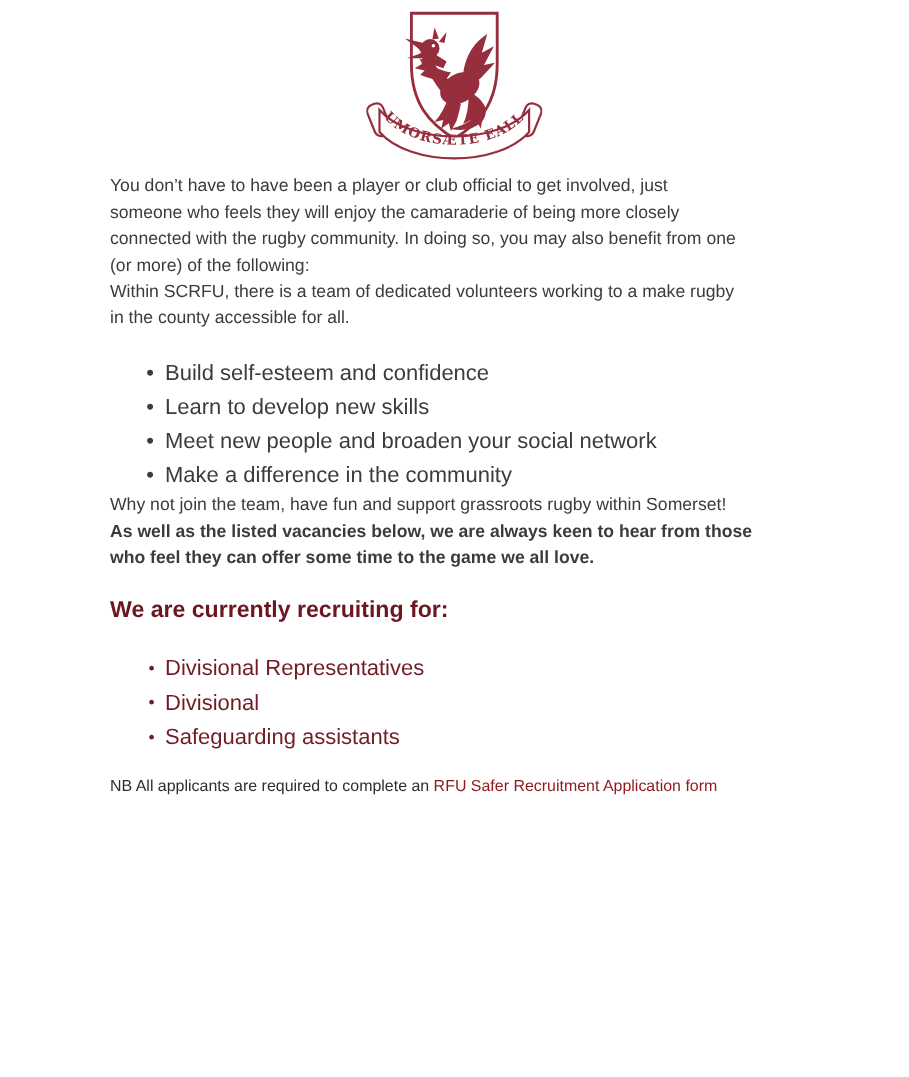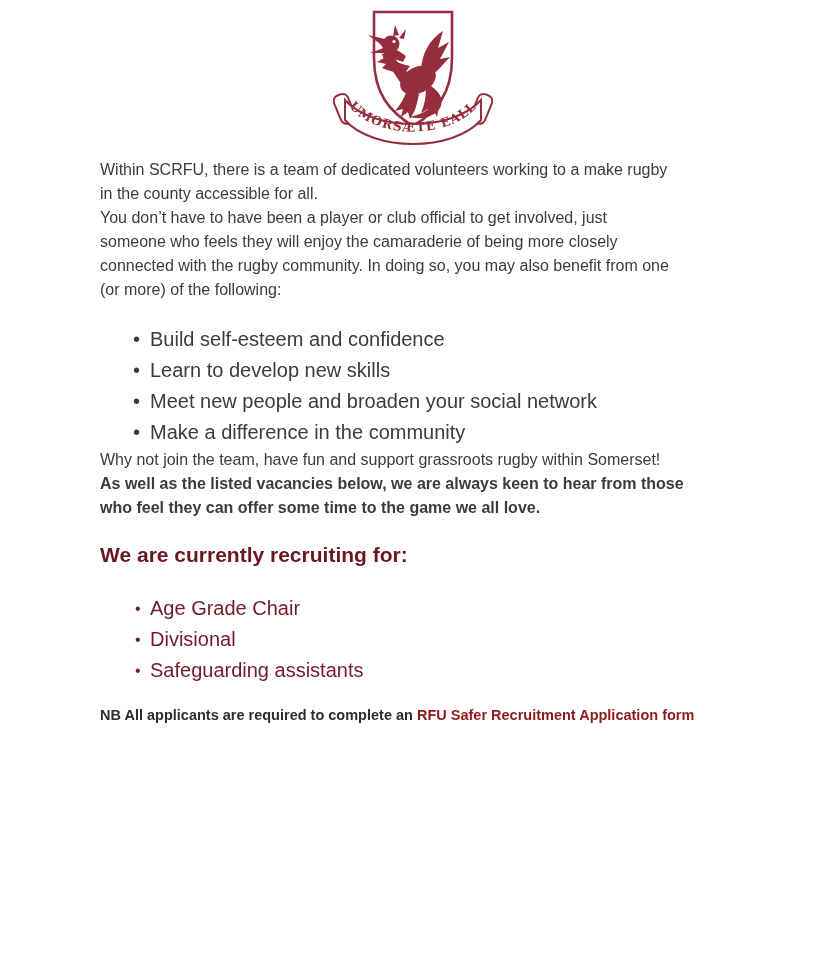--- a/index.html
+++ b/index.html
@@ -74,21 +74,21 @@
     content: "\2022";
     position: absolute;
     left: 35px;
     font-size: 16px;
     color: #701b26;
   }
   p.note {
     margin: 18px 0 0 0;
     font-size: 14.5px;
     line-height: 22px;
-    font-weight: 700;
+    font-weight: 400;
     color: #2e2e2e;
   }
   p.note .link {
     color: #8e1a1c;
     cursor: pointer;
   }
 </style>
 </head>
 <body>
 
@@ -122,27 +122,27 @@
       <rect x="141" y="88" width="15" height="30" rx="6" fill="#ffffff" stroke="#962e3e" stroke-width="2" transform="rotate(22 149 103)"></rect>
       <path d="M12,94 C40,126 120,126 148,94 L148,114 C120,146 40,146 12,114 Z" fill="#ffffff" stroke="#962e3e" stroke-width="2"></path>
       <path id="bannerPath" d="M18,103 C46,133 114,133 142,103" fill="none"></path>
       <text font-size="12.5" font-weight="bold" fill="#962e3e" font-family="'DejaVu Serif', serif" letter-spacing="1">
         <textPath href="#bannerPath" startOffset="50%" text-anchor="middle">SUMORSÆTE EALLE</textPath>
       </text>
     </g>
   </svg>
 
 
-  <p class="body p1">Within SCRFU, there is a team of dedicated volunteers working to a make rugby
-in the county accessible for all.</p>
-
   <p class="body p2">You don’t have to have been a player or club official to get involved, just
 someone who feels they will enjoy the camaraderie of being more closely
 connected with the rugby community. In doing so, you may also benefit from one
 (or more) of the following:</p>
+
+  <p class="body p1">Within SCRFU, there is a team of dedicated volunteers working to a make rugby
+in the county accessible for all.</p>
 
   <ul class="bullets benefits">
 
       <li>
         <span>Build self-esteem and confidence</span>
       </li>
 
       <li>
         <span>Learn to develop new skills</span>
       </li>
@@ -159,24 +159,24 @@
 
   <p class="body p3">Why not join the team, have fun and support grassroots rugby within Somerset!</p>
 
   <p class="body p4">As well as the listed vacancies below, we are always keen to hear from those
 who feel they can offer some time to the game we all love.</p>
 
   <h2 class="recruiting">We are currently recruiting for:</h2>
 
   <ul class="bullets vacancies">
 
+      <li>
+        <span>Divisional Representatives</span>
+      </li>
 
-      <li>
-        <span>Age Grade Chair</span>
-      </li>
 
       <li>
         <span>Divisional</span>
       </li>
 
       <li>
         <span>Safeguarding assistants</span>
       </li>
     </ul>
 

